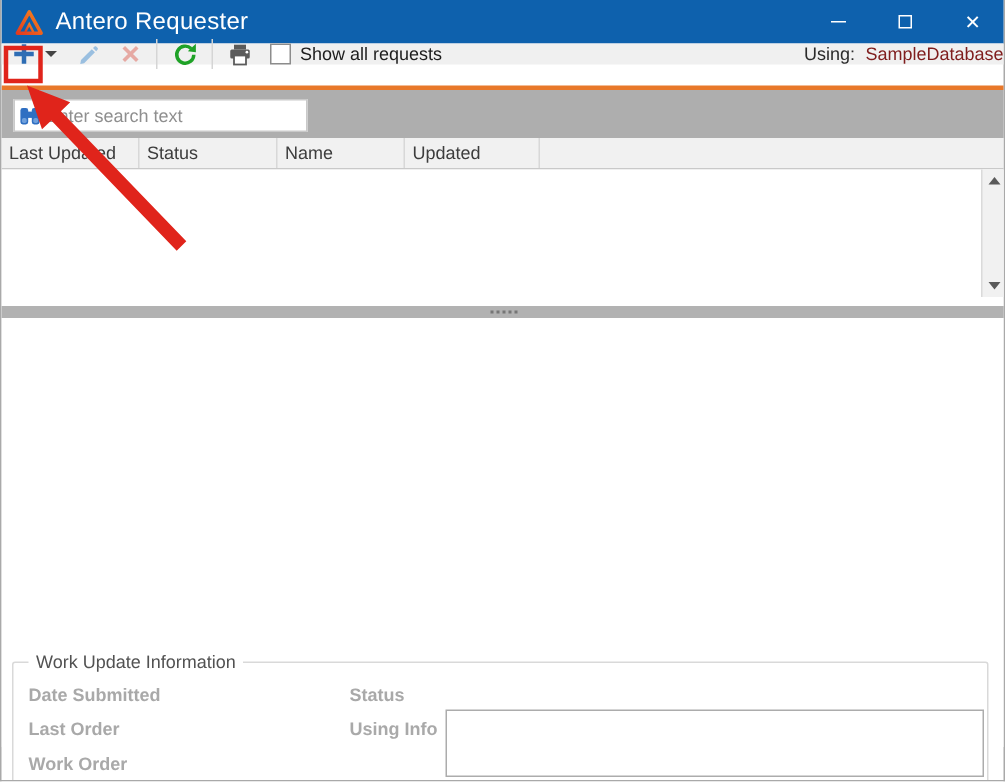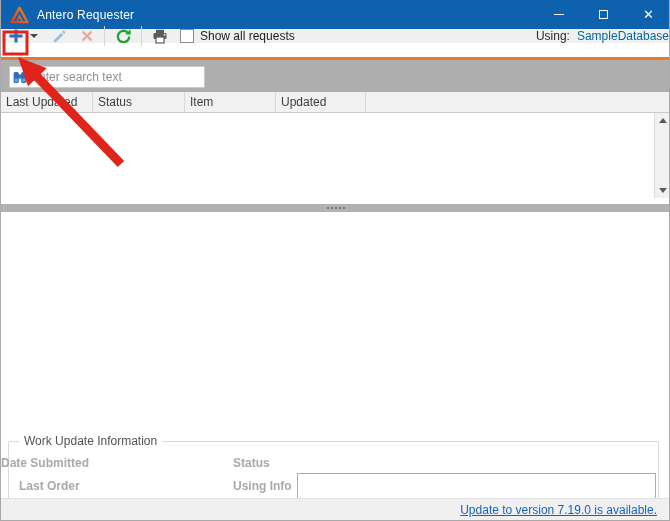--- a/index.html
+++ b/index.html
@@ -6,41 +6,41 @@
   html,body { background:#ffffff; }
   body { font-family:"Liberation Sans", sans-serif; }
   .app {
     position:relative; width:670px; height:521px; overflow:hidden;
     background:#ffffff; font-size:12px; color:#333;
     border:1px solid #A9A9A9; border-top:none;
   }
   
   .titlebar { position:absolute; left:0; top:0; width:670px; height:29px; background:#0E61AD; display:flex; align-items:center; }
   .titlebar .logo { width:19px; height:18px; margin-left:9px; display:flex; align-items:center; }
-  .titlebar .title { color:#ffffff; font-size:12px; margin-left:8px; letter-spacing:.2px; }
+  .titlebar .title { color:#ffffff; font-size:16px; margin-left:8px; letter-spacing:.2px; }
   .caption-buttons { position:absolute; right:0; top:0; height:29px; display:flex; }
   .cap-btn { width:45px; height:29px; display:flex; align-items:center; justify-content:center; color:#fff; }
   .glyph-min { width:10px; height:1px; background:#fff; display:block; }
   .glyph-max { width:9px; height:9px; border:1px solid #fff; display:block; }
   .glyph-close { font-size:13px; line-height:1; color:#fff; }
   
   .toolbar { position:absolute; left:0; top:29px; width:670px; height:14px; background:#F0F0F0; display:flex; align-items:center; }
   .tb-btn { height:24px; display:flex; align-items:center; justify-content:center; }
   .btn-add { width:24px; margin-left:3px; }
   .btn-caret { width:12px; }
   .caret-down { width:0; height:0; border-left:4px solid transparent; border-right:4px solid transparent; border-top:4px solid #444; display:block; }
   .btn-edit, .btn-delete { width:22px; margin-left:7px; }
   .tb-sep { width:1px; height:20px; background:#D5D5D5; margin:0 6px; }
   .btn-refresh { width:24px; }
   .btn-print { width:24px; }
   .checkbox { width:14px; height:14px; background:#fff; border:1px solid #8C8C8C; margin-left:8px; }
   .cb-label { margin-left:6px; color:#1D1D1D; }
   .using-wrap { margin-left:auto; margin-right:2px; display:flex; gap:7px; align-items:center; }
   .using-label { color:#2B2B2B; }
-  .db-link { color:#0369a1; cursor:pointer; }
+  .db-link { color:#7f1d1d; cursor:pointer; }
   .orange-line { position:absolute; left:0; top:57px; width:670px; height:3px; background:#E8782A; }
   
   .search-band { position:absolute; left:0; top:60px; width:670px; height:32px; background:#AEAEAE; }
   .search-box { position:absolute; left:8px; top:6px; width:196px; height:22px; background:#fff; border:1px solid #C9C9C9; display:flex; align-items:center; }
   .search-icon { width:14px; height:13px; margin-left:3px; flex:0 0 auto; }
   .search-input { flex:1; border:none; outline:none; height:18px; font-family:"Liberation Sans",sans-serif; font-size:12px; color:#333; padding-left:4px; background:transparent; }
   .search-input::placeholder { color:#8F8F8F; opacity:1; }
   
   .grid-header { position:absolute; left:0; top:92px; width:670px; height:21px; background:#F1F1F1; border-bottom:1px solid #C9C9C9; display:flex; }
   .gh-cell { height:100%; border-right:1px solid #D8D8D8; display:flex; align-items:center; padding-left:5px; color:#3D3D3D; white-space:nowrap; overflow:hidden; }
@@ -159,22 +159,22 @@
     </div>
   </div>
 
   <div class="grid-header">
     <div class="gh-cell" style="width:92px">
         <span>Last Updated</span>
       </div>
     <div class="gh-cell" style="width:92px">
         <span>Status</span>
       </div>
-    <div class="gh-cell" style="width:91px">
-        <span>Item</span>
+    <div class="gh-cell" style="width:85px">
+        <span>Name</span>
       </div>
     <div class="gh-cell" style="width:90px">
         <span>Updated</span>
       </div>
     <div class="gh-cell gh-fill"></div>
   </div>
 
   <div class="grid-body"></div>
   <div class="vscroll">
     <div class="vs-btn vs-up">
@@ -191,33 +191,30 @@
       <span class="grip-dot"></span>
       <span class="grip-dot"></span>
       <span class="grip-dot"></span>
   </div>
 
   <div class="detail-panel">
 
     <div class="groupbox gb-info">
       <span class="legend">Work Update Information</span>
     </div>
-    <span class="fld-label" style="left:0; top:244px;">Date Submitted</span>
+    <span class="fld-label" style="left:18px; top:244px;">Date Submitted</span>
     <span class="fld-label" style="left:232px; top:244px;">Status</span>
     <span class="fld-label" style="left:18px; top:267px;">Last Order</span>
     <span class="fld-label" style="left:232px; top:267px;">Using Info</span>
     <span class="fld-label" style="left:18px; top:290px;">Work Order</span>
     <div class="box-input" style="left:296px; top:261px; width:359px; height:45px;">
       <textarea style=""></textarea>
     </div>
 
   </div>
 
-  <div class="statusbar">
-    <a class="update-link">Update to version 7.19.0 is available.</a>
-  </div>
 
   <svg class="annotation-overlay" viewBox="0 0 670 521">
     <rect x="3" y="32" width="23" height="22" fill="none" stroke="#E0241B" stroke-width="3"></rect>
     <polygon points="123.2,160.9 39.6,74.1 45.8,68.2 17,57 27,86.2 33.2,80.3 116.8,167.1" fill="#E0241B"></polygon>
   </svg>
 
 </div>
 
 </body></html>

